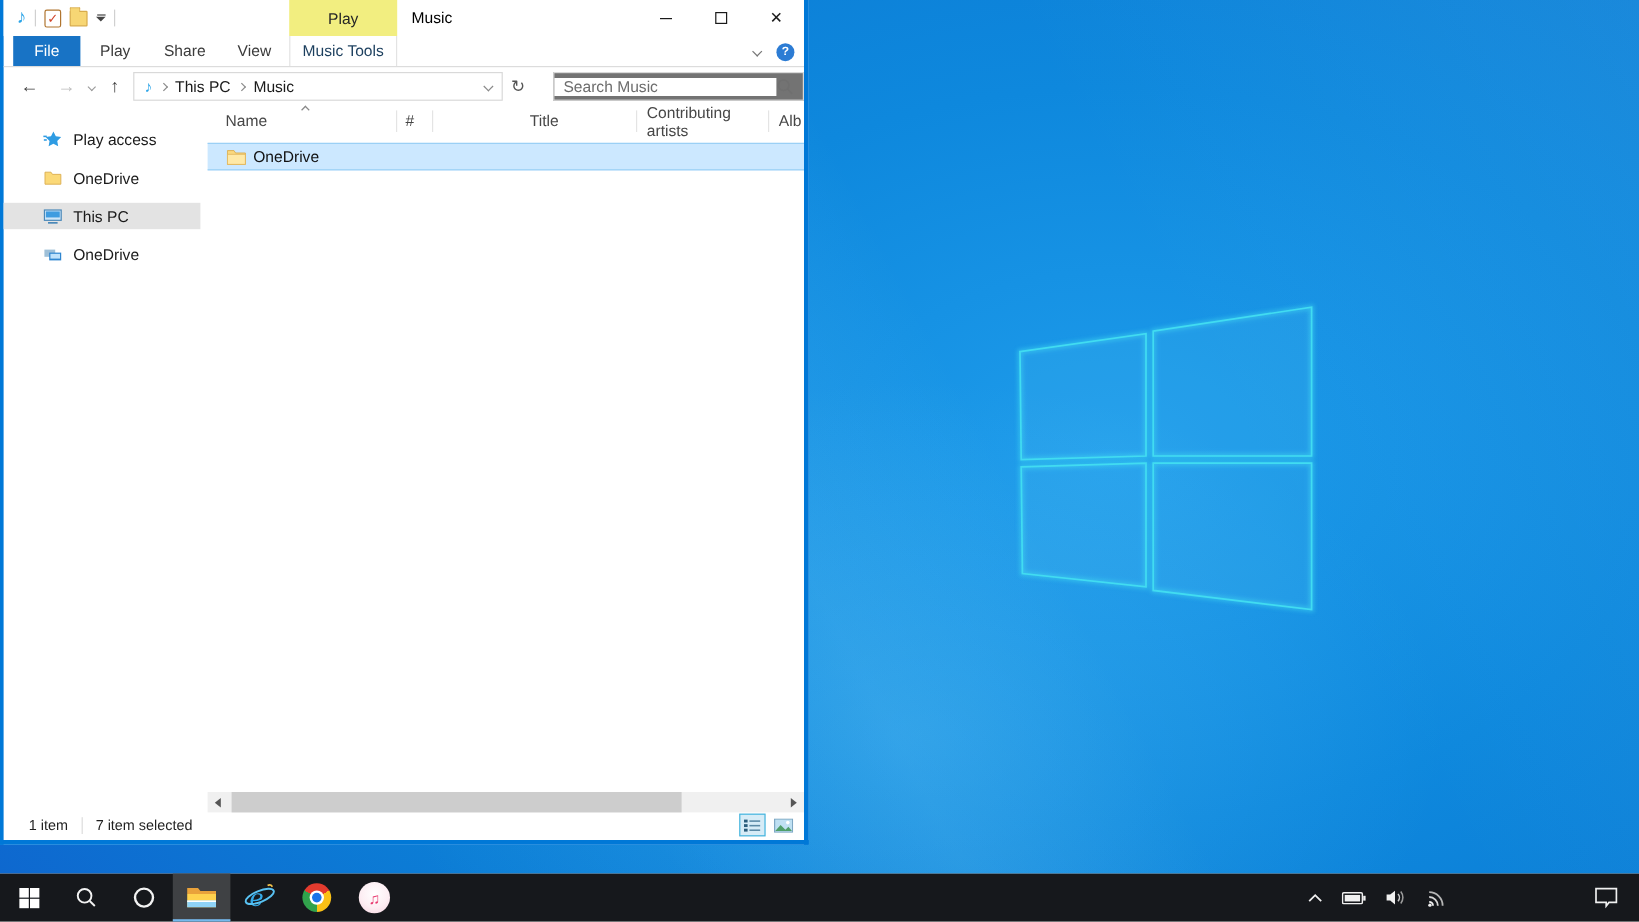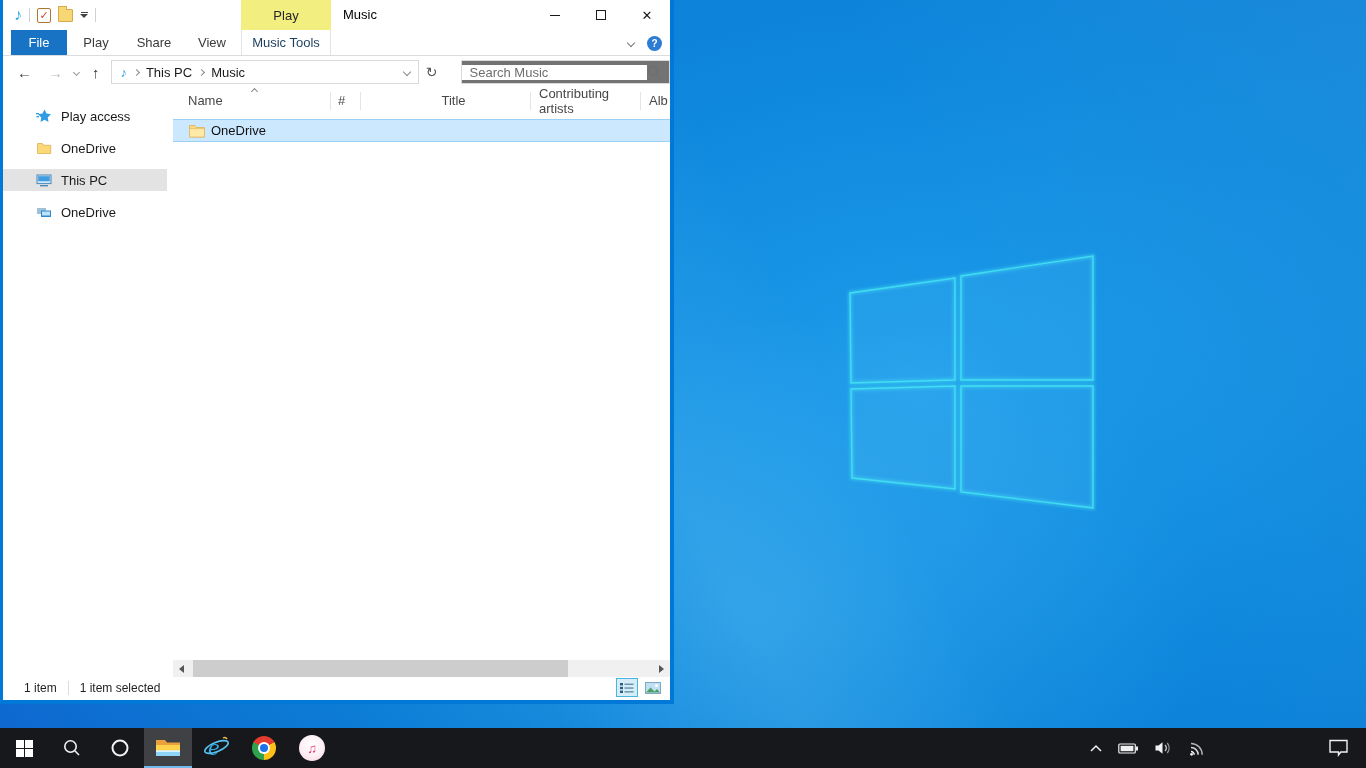--- a/index.html
+++ b/index.html
@@ -268,21 +268,21 @@
             <span class="tri-r"></span>
           </div>
       </div>
     </div>
   </div>
 
   <div class="statusbar">
     <div class="sb-left">
       <span>1 item</span>
       <span class="sb-div"></span>
-      <span>1 item selected</span>
+      <span>7 item selected</span>
     </div>
     <div class="sb-views">
       <div class="view-btn active">
         <svg width="14" height="12" viewBox="0 0 14 12">
           <g fill="#2a5d7c">
               <rect x="0" y="1" width="3" height="2.4"></rect>
               <rect x="0" y="4.8" width="3" height="2.4"></rect>
               <rect x="0" y="8.6" width="3" height="2.4"></rect>
             </g>
           <g fill="#5b8aa6">

